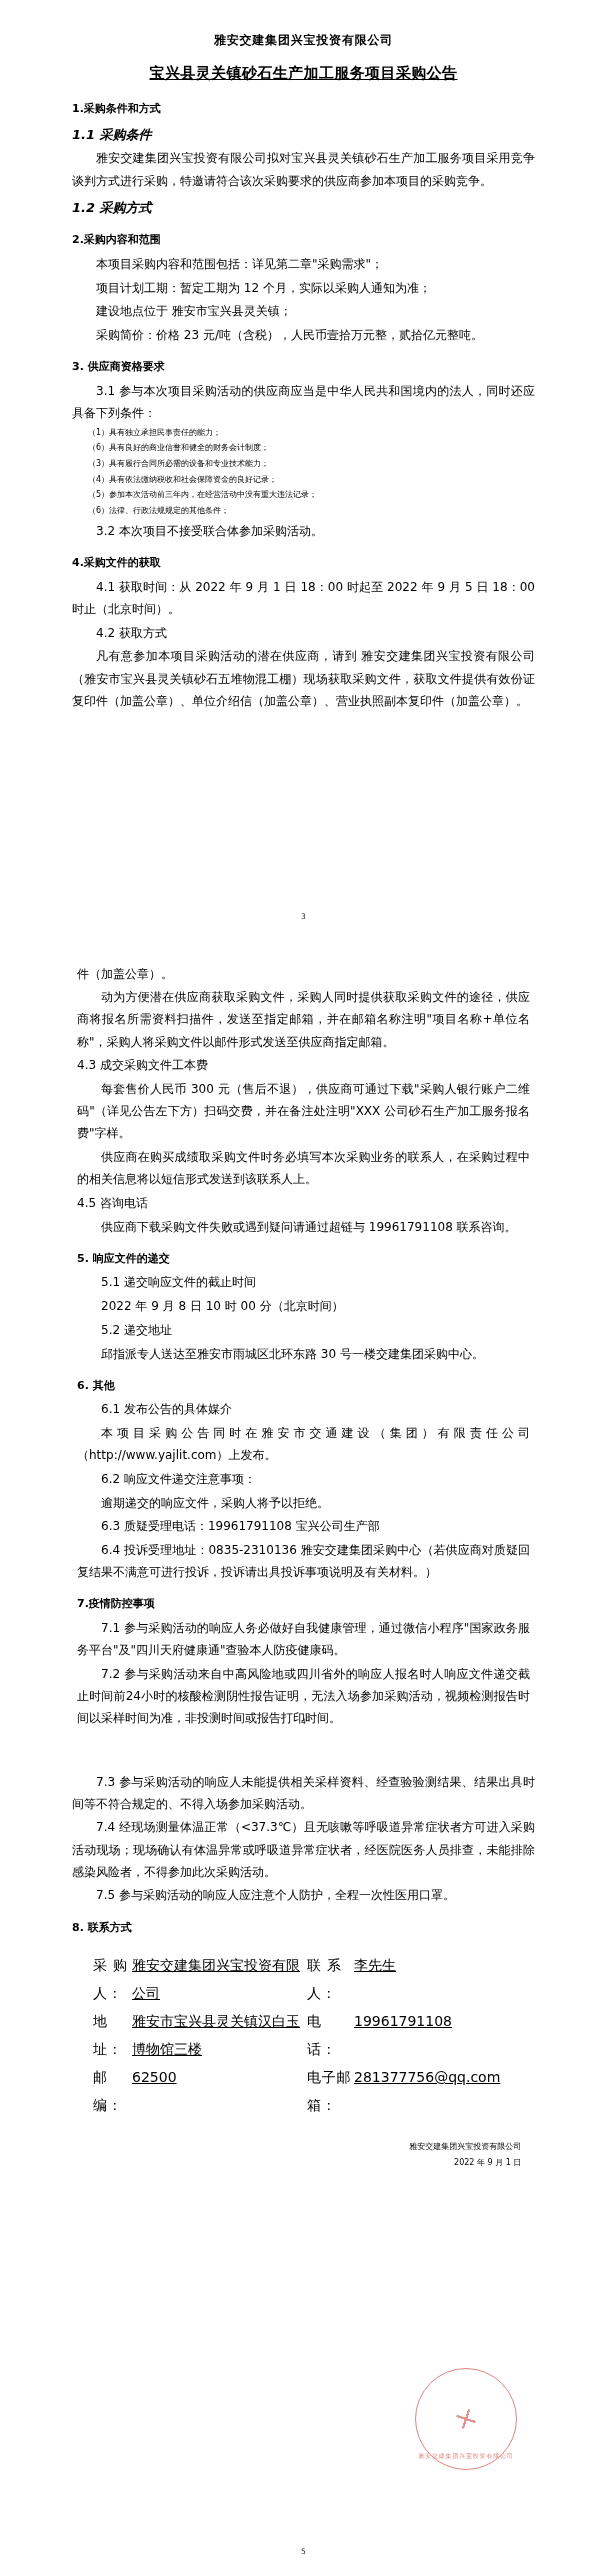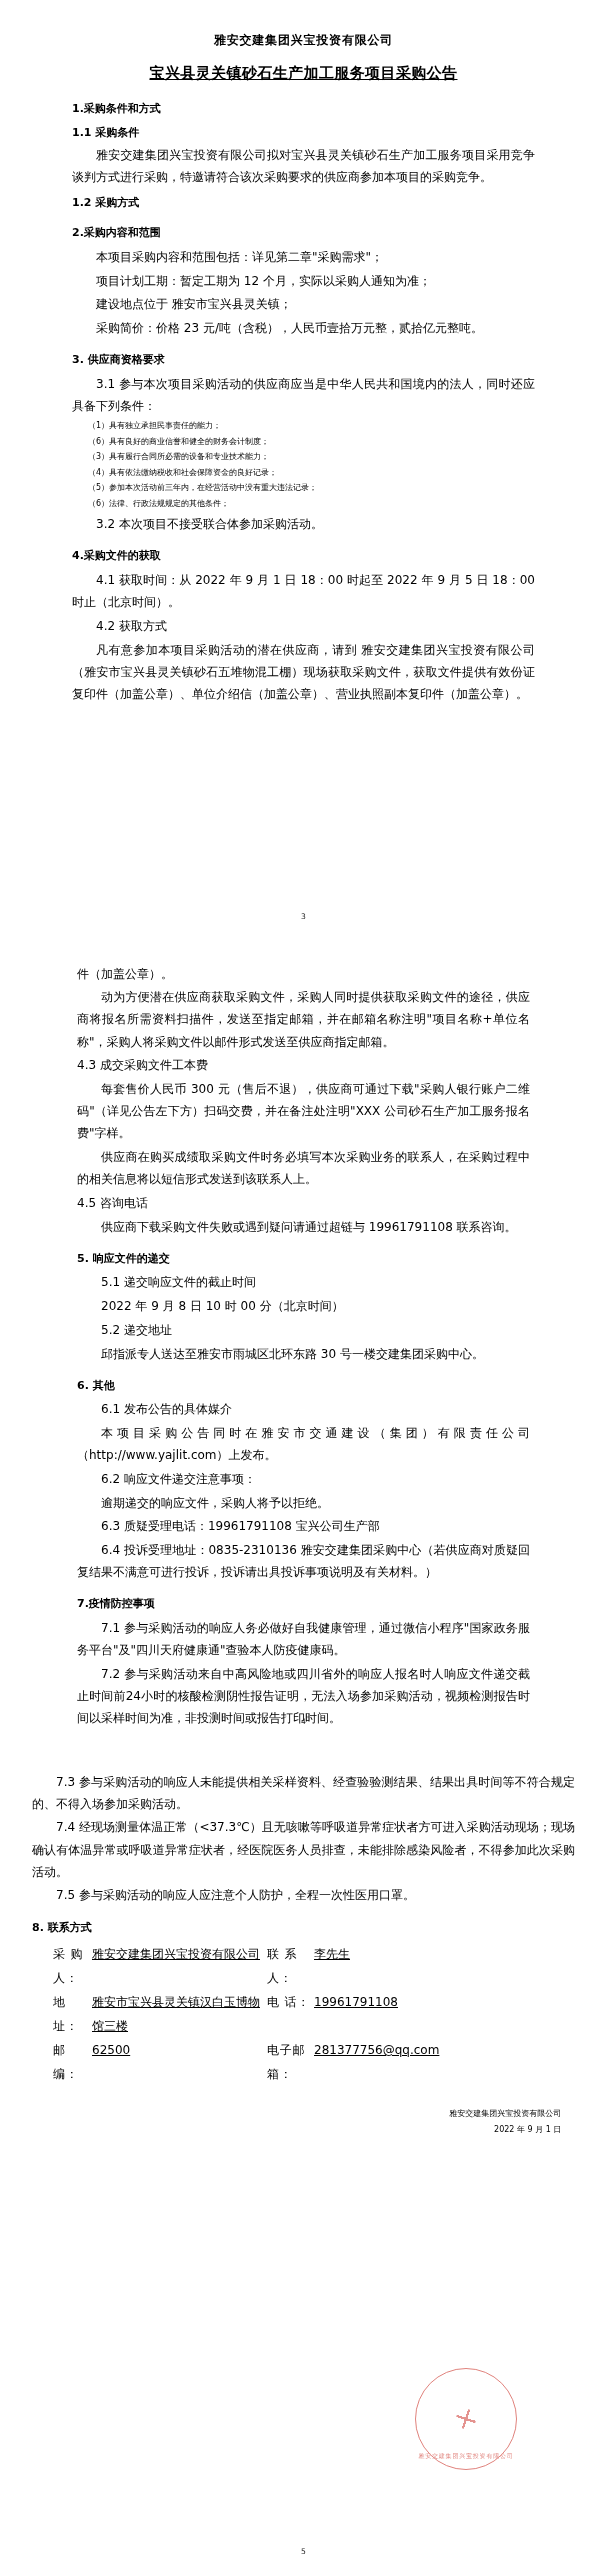--- a/index.html
+++ b/index.html
@@ -13,21 +13,21 @@
     color: #000;
   }
   .page {
     position: relative;
     width: 607px;
     background: #fff;
     box-sizing: border-box;
   }
   .page-1 { height: 941px; padding: 0 72px; }
   .page-2 { height: 805px; padding: 0 77px; }
-  .page-3 { height: 830px; padding: 0 32px; }
+  .page-3 { height: 830px; padding: 0 72px; }
 
   .doc-title {
     text-align: center;
     font-size: 12px;
     font-weight: bold;
     letter-spacing: 0.8px;
     margin: 0;
     padding-top: 29px;
     line-height: 1.9;
   }
@@ -40,24 +40,25 @@
     margin: 7.6px 0 0 0;
     line-height: 1.9;
   }
   .h1 {
     font-size: 11px;
     font-weight: bold;
     margin: 12px 0 3px 0;
     line-height: 1.7;
   }
   .h2 {
-    font-size: 11px;
+    font-size: 13px;
     font-weight: bold;
     margin: 5.3px 0 1.5px 0;
     line-height: 1.7;
+    font-style: italic;
   }
   p.body {
     font-size: 12px;
     line-height: 1.85;
     margin: 1.5px 0;
     text-align: justify;
     text-indent: 2em;
   }
   p.body.noindent { text-indent: 0; }
   .u { text-decoration: underline; }
@@ -77,23 +78,23 @@
     color: #222;
   }
   .sign-block {
     margin-top: 20px;
     text-align: right;
     font-size: 8px;
     line-height: 2;
     padding-right: 13.7px;
   }
   .contact-table {
-    font-size: 12px;
+    font-size: 14px;
     line-height: 2.0;
-    margin-top: 5px;
+    margin-top: 14px;
   }
   .contact-row {
     display: flex;
     text-indent: 0;
     padding-left: 21px;
   }
   .contact-label { width: 39px; flex: none; letter-spacing: 0.8px; }
   .contact-value { width: 175px; flex: none; }
   .contact-label2 { width: 47px; flex: none; letter-spacing: 0.8px; }
   .contact-value2 { flex: 1; }

